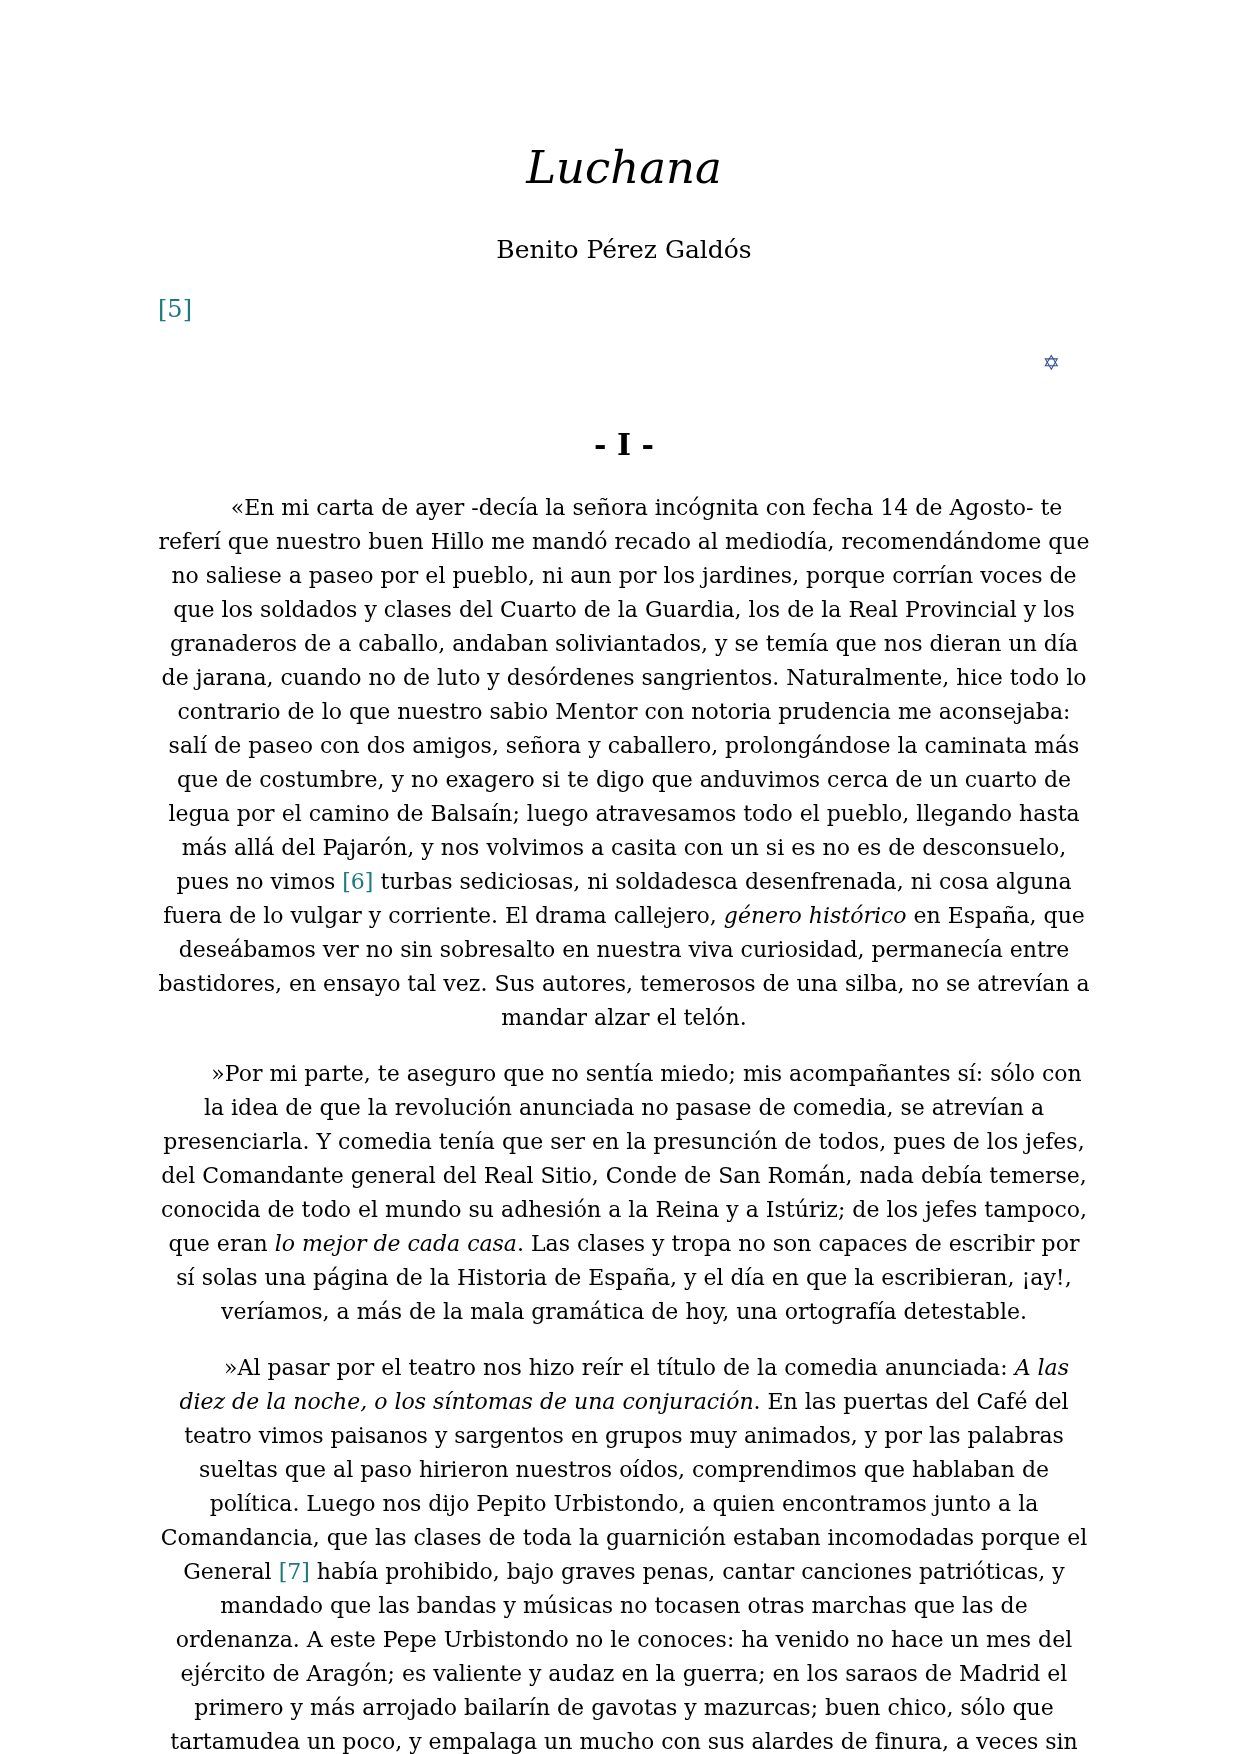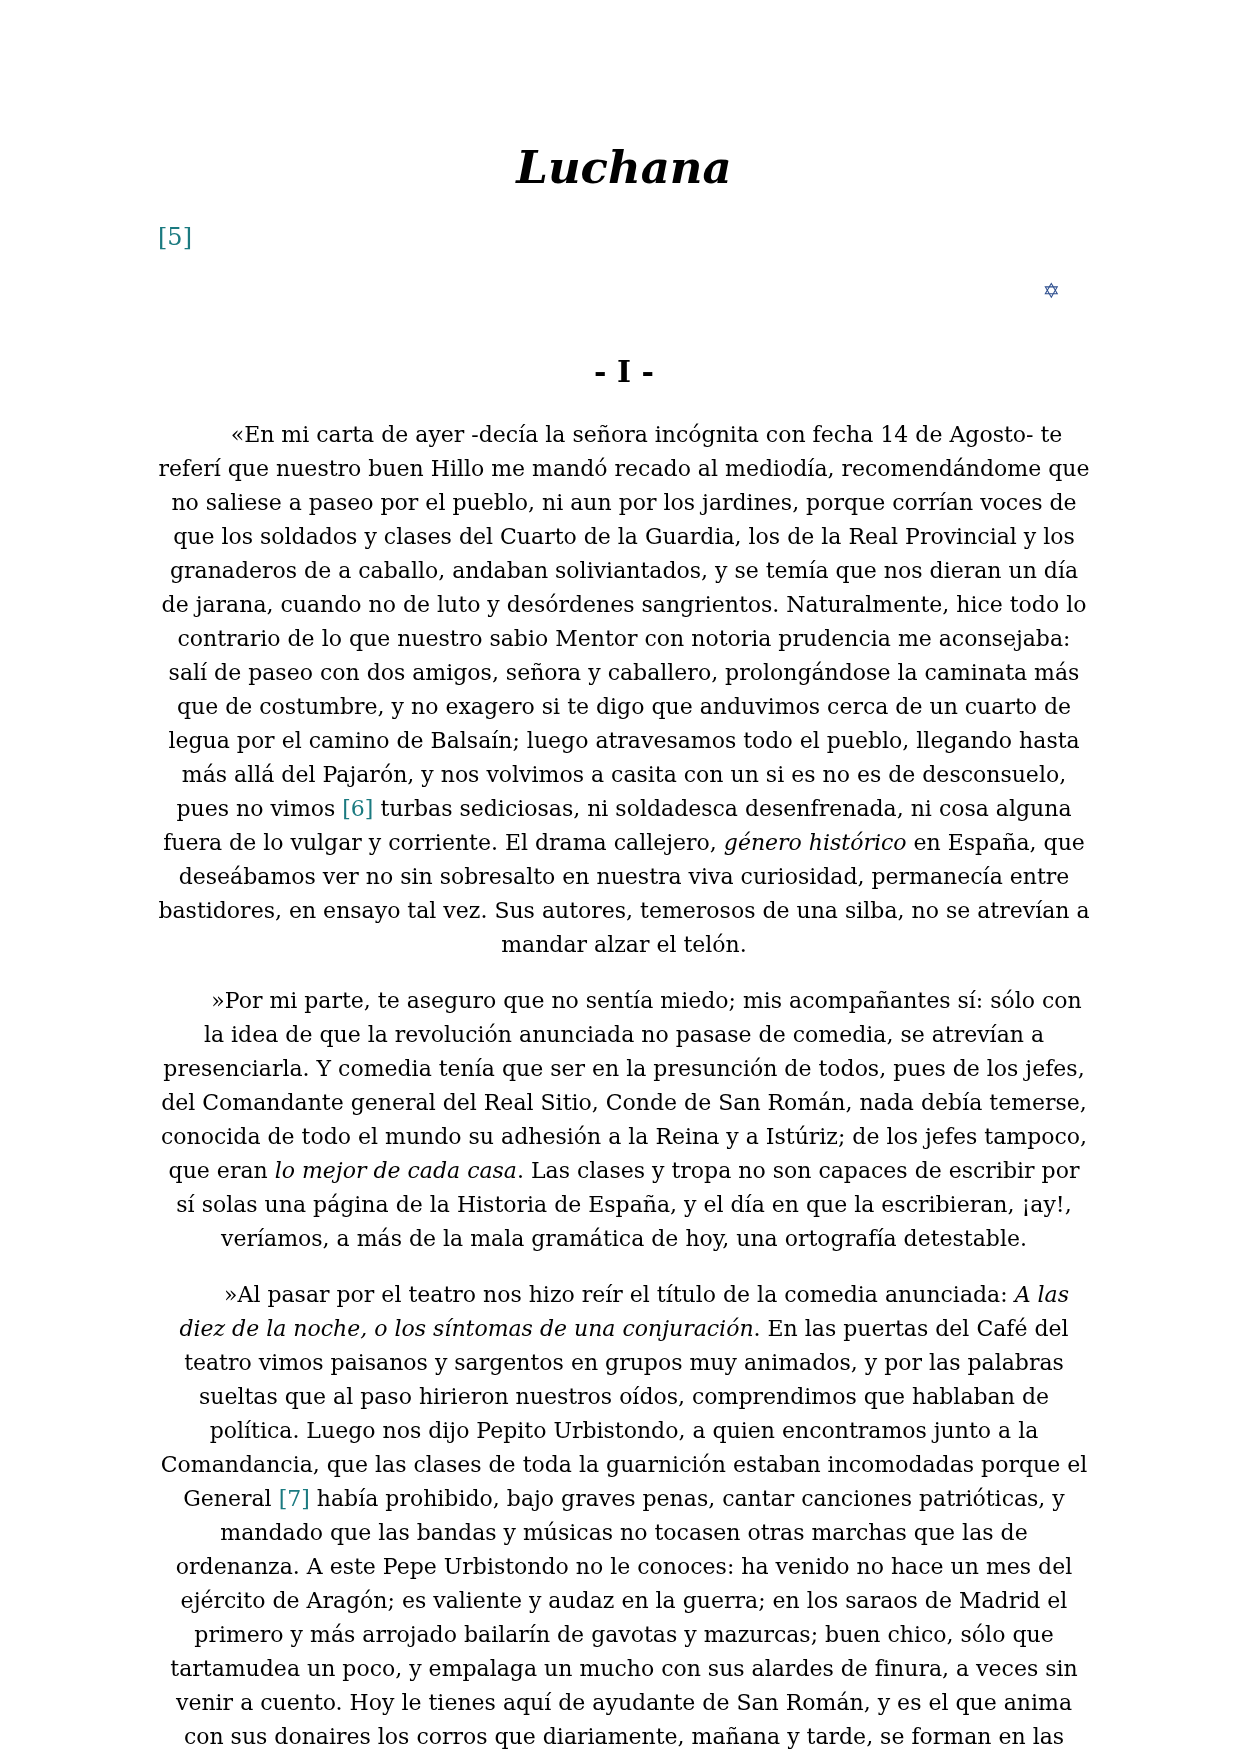--- a/index.html
+++ b/index.html
@@ -17,21 +17,21 @@
   }
   .page {
     padding: 0 151px 40px 158px; 
   }
   .title {
     margin: 0;
     padding-top: 142px;
     text-align: center;
     font-size: 45px;
     line-height: 1.15;
-    font-weight: bold;
+    font-weight: normal;
     font-style: italic;
   }
   .author {
     margin-top: 40px;
     text-align: center;
     font-size: 25px;
     line-height: 1.3;
   }
   .pageref-row {
     margin-top: 28px;
@@ -81,20 +81,21 @@
     font-style: italic;
   }
 </style>
 </head>
 <body>
 
 <div class="page">
 
   <h1 class="title">Luchana</h1>
 
+  <div class="author">Benito Pérez Galdós</div>
 
   <div class="pageref-row">
     <a class="pageref">[5]</a>
   </div>
 
   <div class="nav-row">
     <a class="nav-star">✡</a>
   </div>
 
   <h2 class="chapter">- I -</h2>

